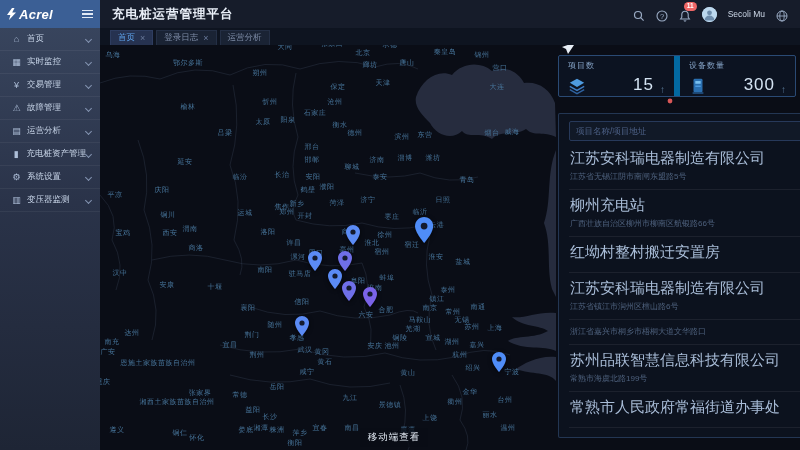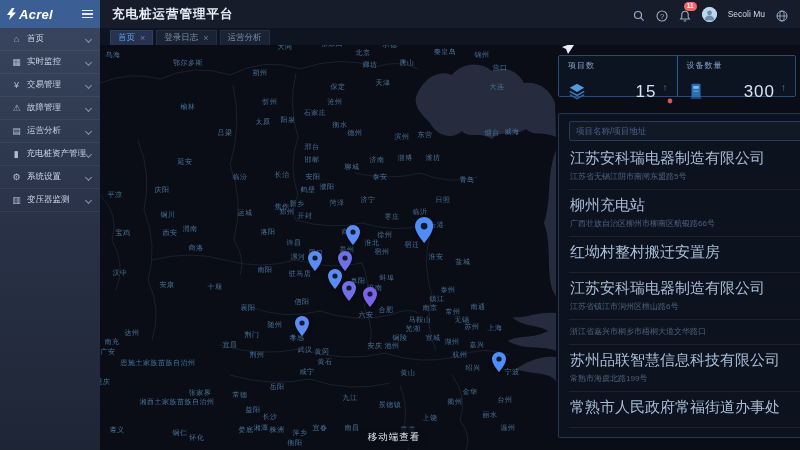--- a/index.html
+++ b/index.html
@@ -46,23 +46,23 @@
              white-space:nowrap;pointer-events:none;letter-spacing:.5px}
   .pin{position:absolute;filter:drop-shadow(0 1px 2px rgba(0,0,0,.65));cursor:pointer;z-index:3}
   .mobile-btn{position:absolute;left:260px;top:383px;width:68px;height:19px;background:rgba(9,13,22,.78);
               border-radius:2px;color:#e4ebf5;font-size:9.5px;display:flex;align-items:center;
               justify-content:center;z-index:4;cursor:pointer;letter-spacing:1px}
 
   
   .stats{position:absolute;left:458px;top:10px;width:238px;height:42px;background:rgba(13,20,34,.93);
          border:1px solid #2a4a74;border-radius:2px;display:flex;z-index:4;box-sizing:border-box}
   .stat{flex:1;padding:4px 9px 3px;box-sizing:border-box}
-  .stat+.stat{border-left:1px solid #0369a1}
+  .stat+.stat{border-left:6px solid #0369a1}
   .stat-label{font-size:8px;color:#85a3c6;letter-spacing:1px}
-  .stat-row{display:flex;align-items:flex-start;margin-top:11px}
+  .stat-row{display:flex;align-items:flex-end;margin-top:4px}
   .stat-val{margin-left:auto;font-size:17px;color:#d5e4f3;font-weight:500;letter-spacing:1px}
   .stat-up{font-size:10px;color:#5d7d9d;margin-left:6px}
 
   .listbox{position:absolute;left:458px;top:68px;width:274px;height:325px;background:rgba(13,19,31,.94);
            border:1px solid rgba(70,110,165,.4);border-radius:2px;padding:7px 10px;
            box-sizing:border-box;z-index:4}
   .searchbox{height:18px;background:#111927;border:1px solid #27395a;border-radius:2px;
              display:flex;align-items:center;padding:0 6px;margin-bottom:2px}
   .searchbox input{flex:1;background:transparent;border:none;outline:none;color:#9fb2cc;font-size:8.5px;padding:0}
   .searchbox input::placeholder{color:#4d6187}

